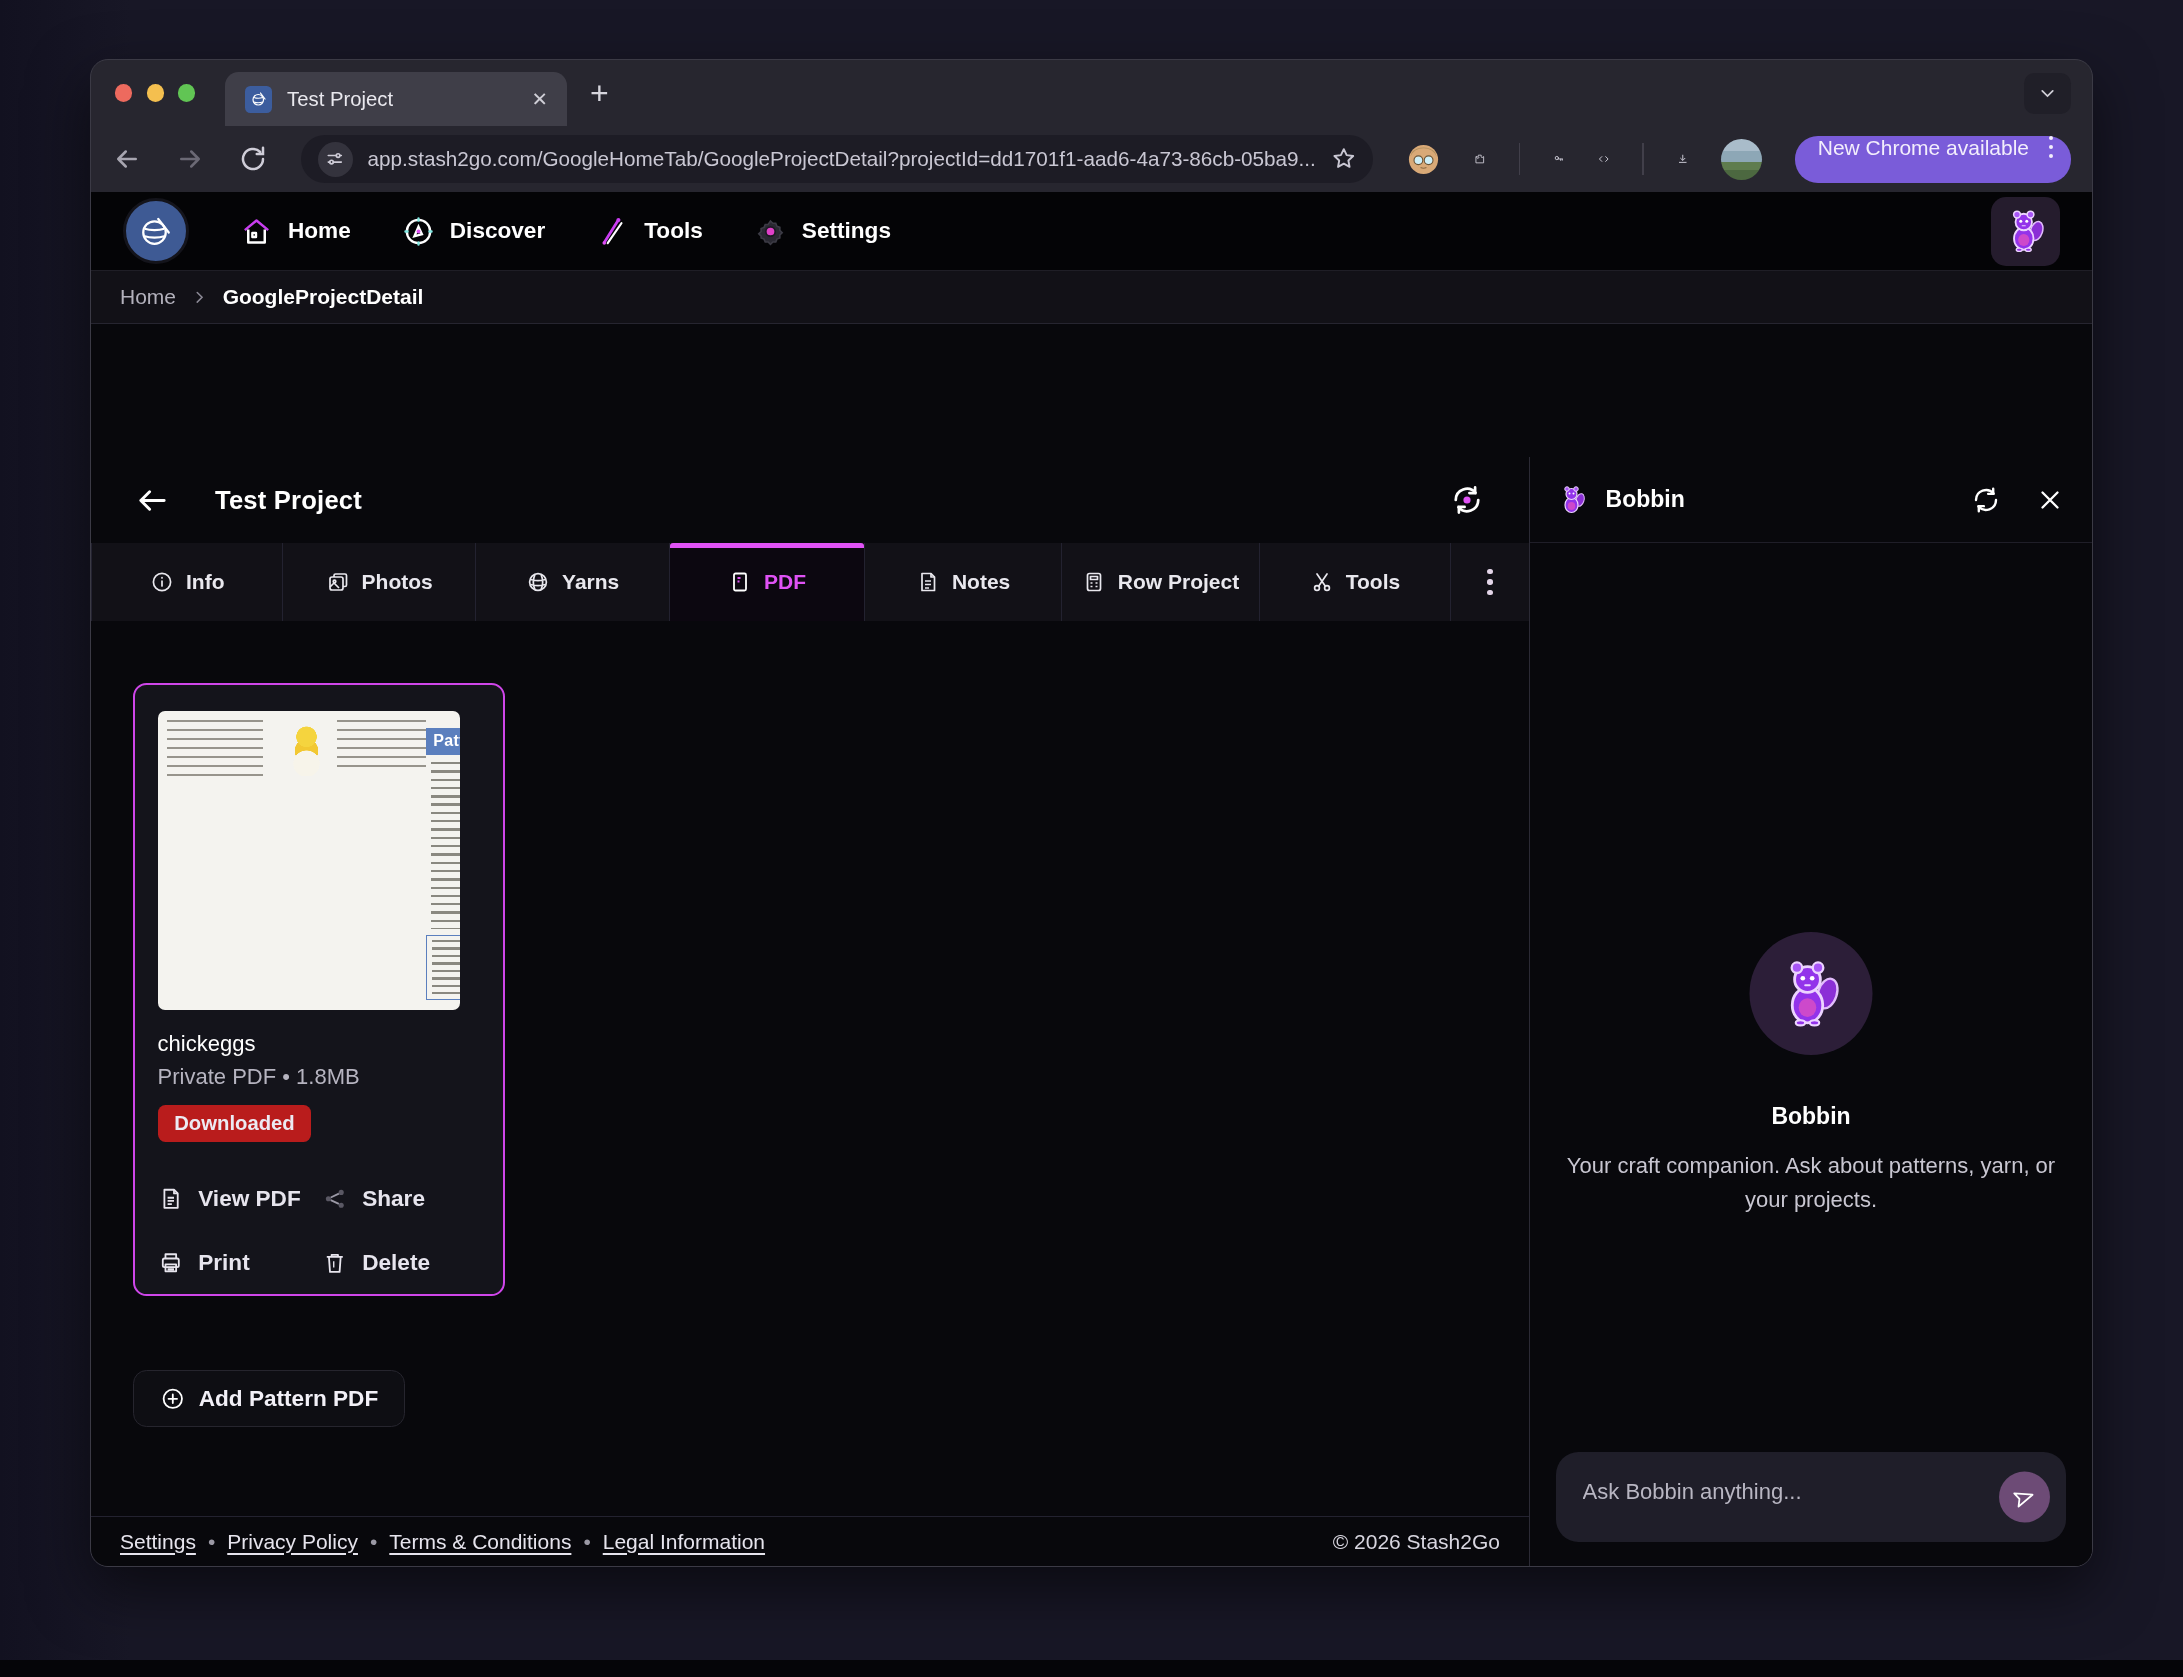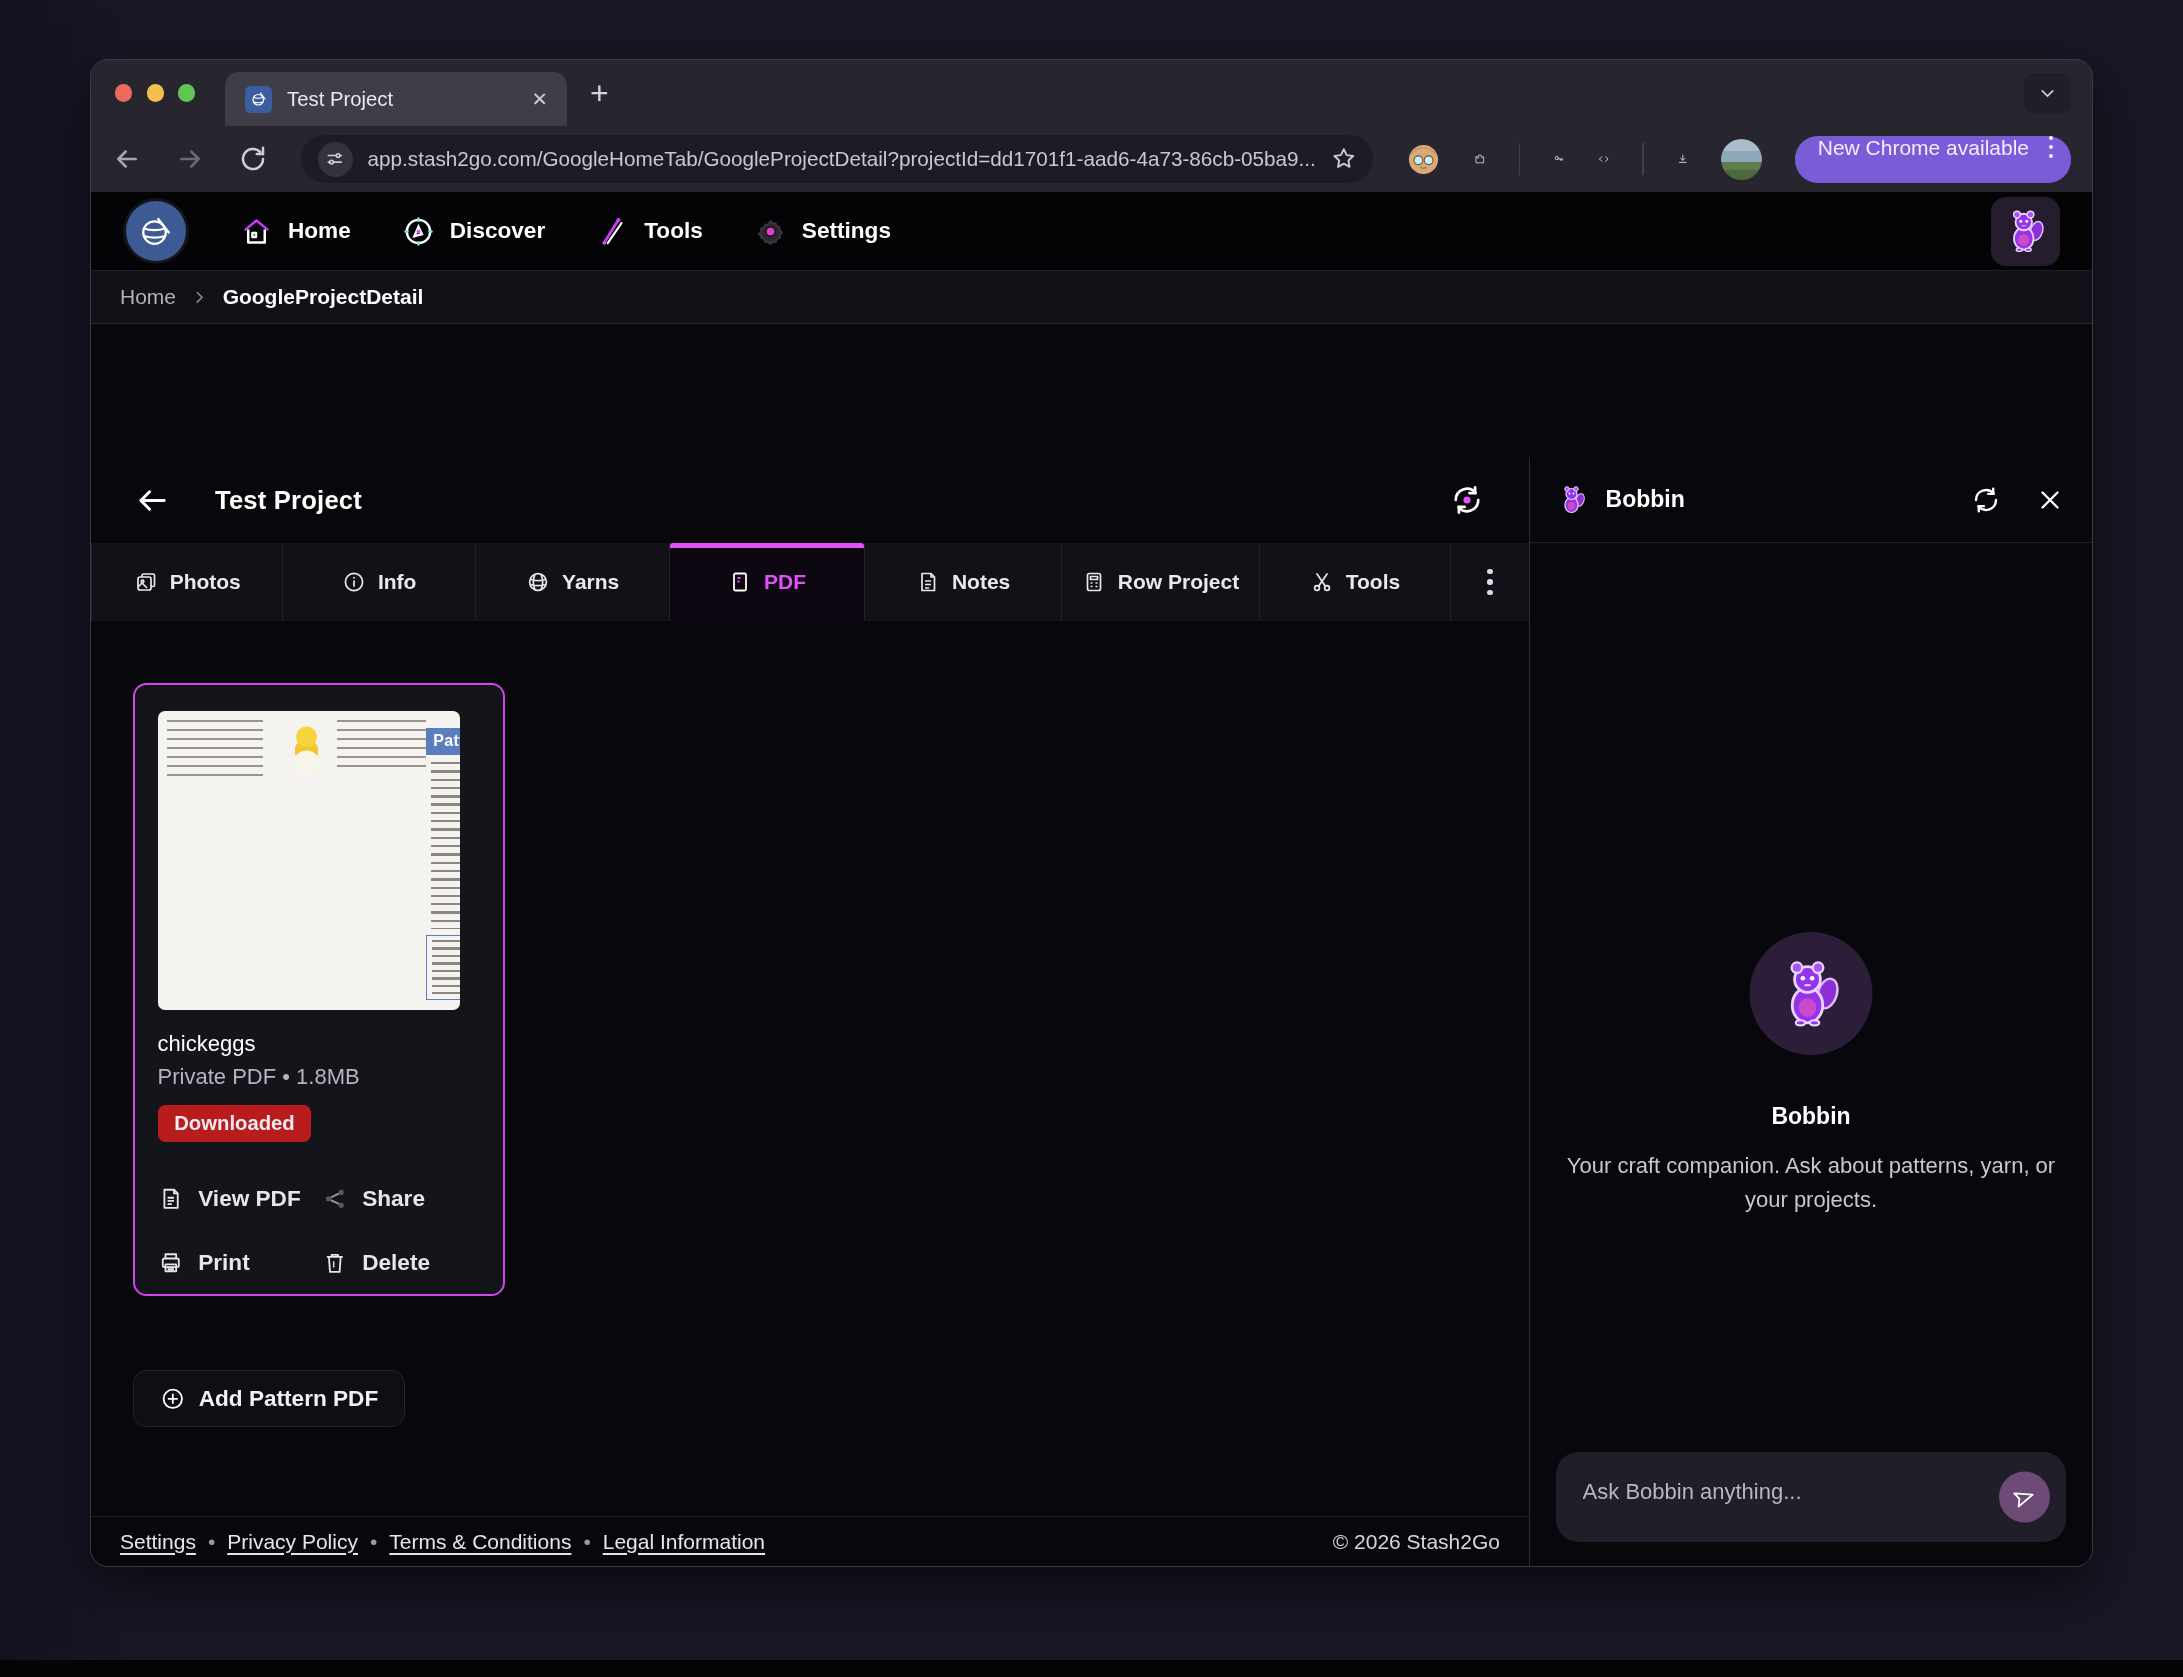--- a/index.html
+++ b/index.html
@@ -327,35 +327,35 @@
             </svg>
           <span class="page-title">Test Project</span>
           <svg class="head-sync" width="36" height="36" viewBox="0 0 24 24" fill="none" stroke="#fff" stroke-width="1.8" stroke-linecap="round">
             <path d="M19.5 12a7.5 7.5 0 0 1-13.2 4.8M4.5 12a7.5 7.5 0 0 1 13.2-4.8"></path>
             <path d="M17.4 3.6v3.8h-3.8M6.6 20.4v-3.8h3.8"></path>
             <circle cx="12" cy="12" r="2.4" fill="#e052f5" stroke="none"></circle>
           </svg>
         </div>
 
         <div class="tabsrow">
+          <span class="ptab w1">
+            <svg width="24" height="24" viewBox="0 0 24 24" fill="none" stroke="currentColor" stroke-width="1.7" stroke-linecap="round">
+                <circle cx="12" cy="12" r="8.6"></circle>
+                <path d="M12 11v5M12 7.6v.4"></path>
+              </svg>
+            <span>Info</span>
+          </span>
           <span class="ptab w2">
             <svg width="24" height="24" viewBox="0 0 24 24" fill="none" stroke="currentColor" stroke-width="1.7" stroke-linejoin="round">
                 <rect x="4" y="7" width="13" height="13" rx="2"></rect>
                 <path d="M8 7V5.5A1.5 1.5 0 0 1 9.5 4H19a1.5 1.5 0 0 1 1.5 1.5V15a1.5 1.5 0 0 1-1.5 1.5H17"></path>
                 <circle cx="8.5" cy="11.5" r="1.3"></circle>
                 <path d="M4 17l4-4 5 5"></path>
               </svg>
             <span>Photos</span>
-          </span>
-          <span class="ptab w1">
-            <svg width="24" height="24" viewBox="0 0 24 24" fill="none" stroke="currentColor" stroke-width="1.7" stroke-linecap="round">
-                <circle cx="12" cy="12" r="8.6"></circle>
-                <path d="M12 11v5M12 7.6v.4"></path>
-              </svg>
-            <span>Info</span>
           </span>
           <span class="ptab w3">
             <svg width="24" height="24" viewBox="0 0 24 24" fill="none" stroke="currentColor" stroke-width="1.7">
                 <circle cx="12" cy="12" r="8.4"></circle>
                 <path d="M4.5 9.5c4 1.4 11 1.4 15 0M4.5 14.5c4 1.4 11 1.4 15 0M9 4.3c-2 4.5-2 10.9 0 15.4M15 4.3c2 4.5 2 10.9 0 15.4"></path>
               </svg>
             <span>Yarns</span>
           </span>
           <span class="ptab w5 active">
             <svg width="24" height="24" viewBox="0 0 24 24" fill="none" stroke="#fff" stroke-width="1.8" stroke-linejoin="round">

